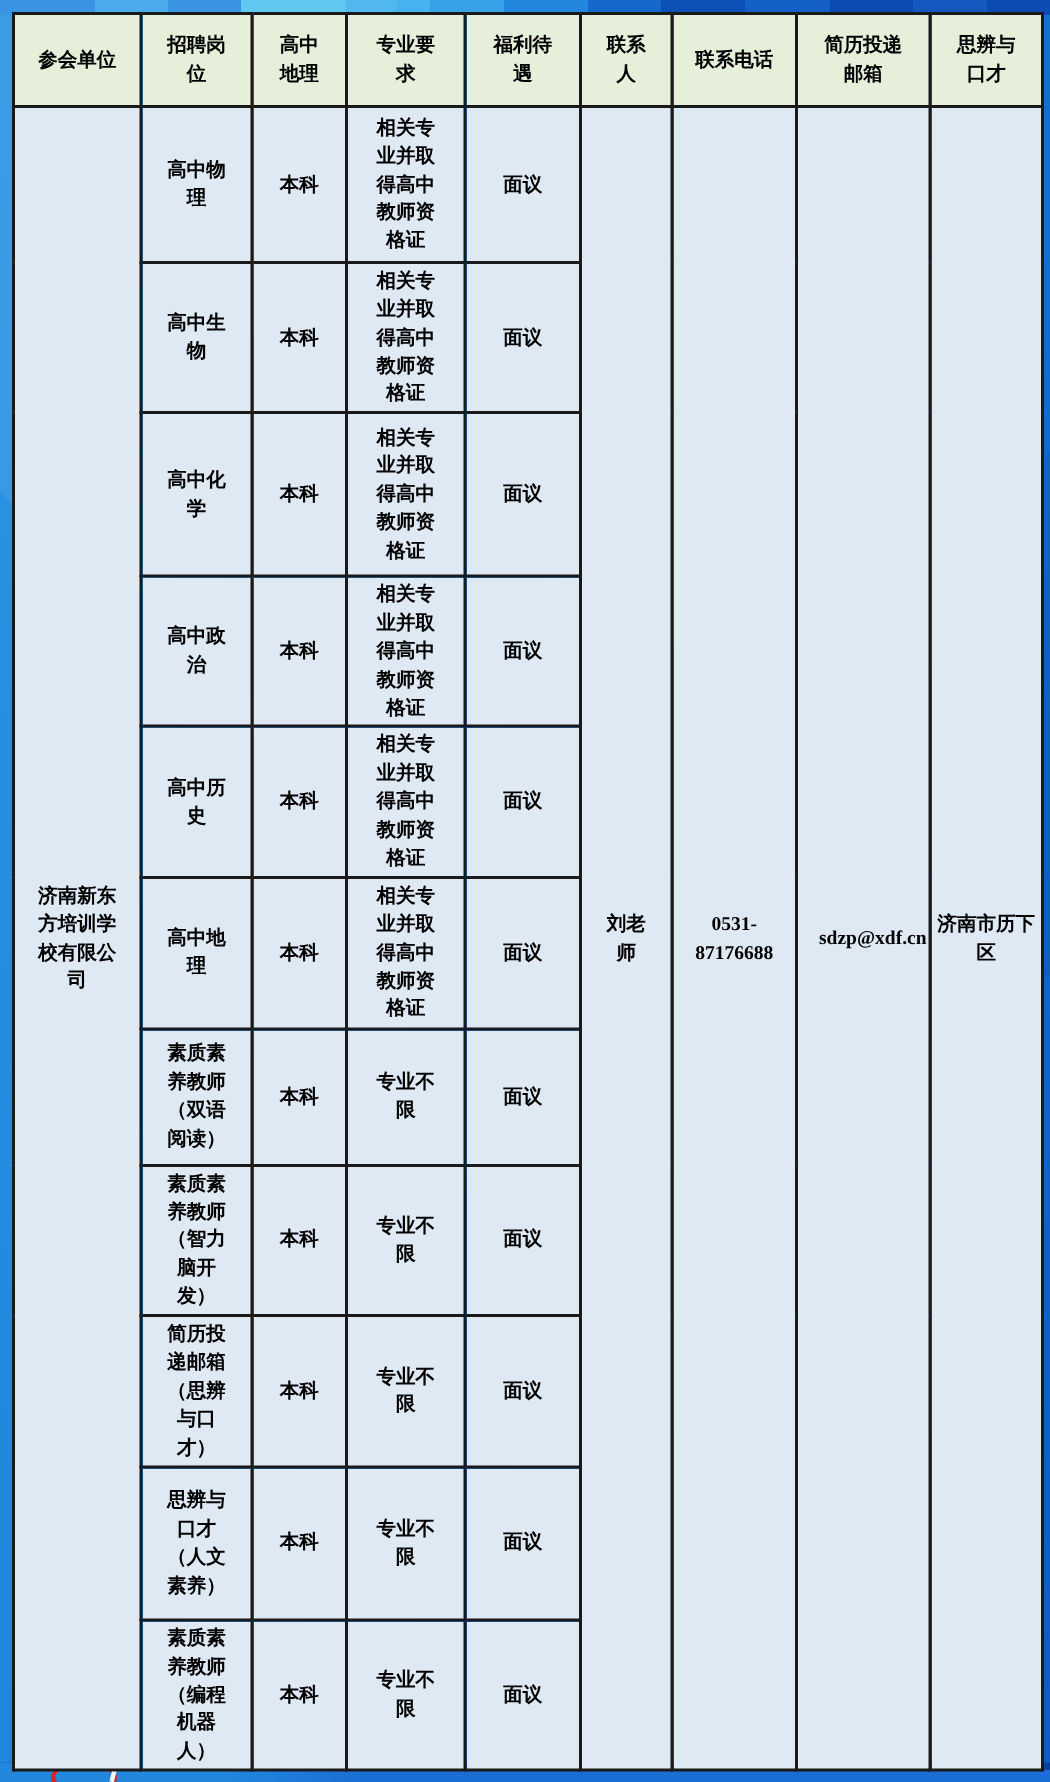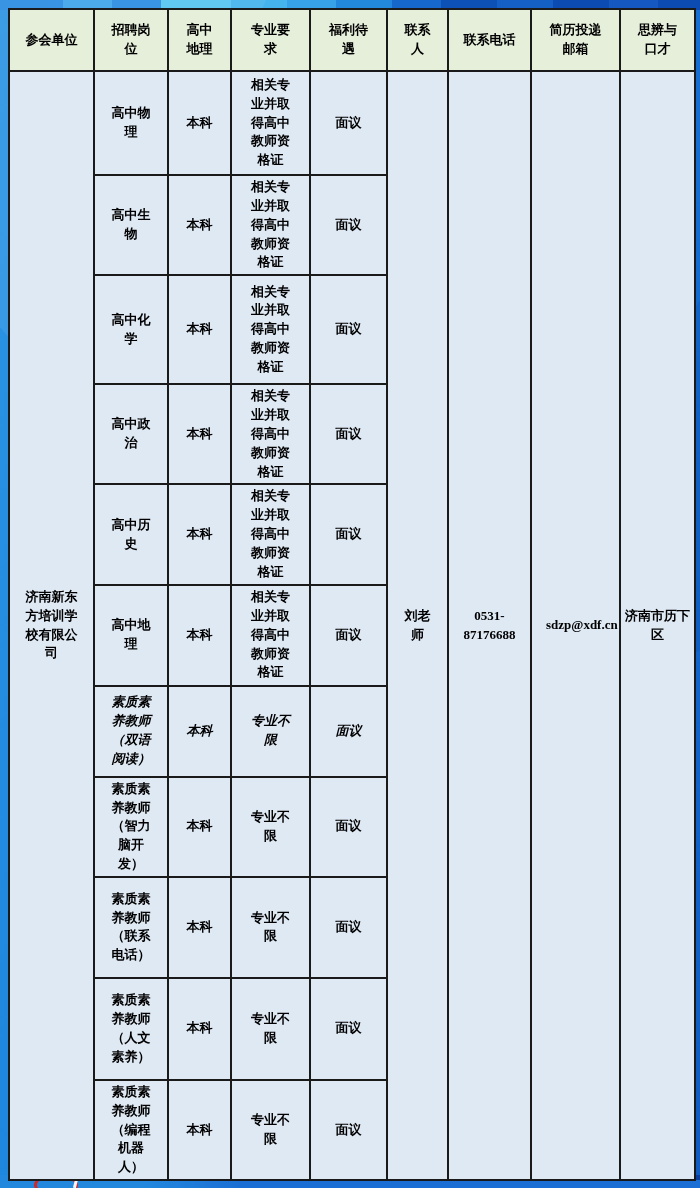--- a/index.html
+++ b/index.html
@@ -63,21 +63,21 @@
     overflow: hidden;
   }
   .recruit th { background: #e6efda; height: 56px; }
   .recruit td { background: #dfe9f4; }
   .r1  { height: 104px; }
   .r2  { height: 90px;  }
   .r3  { height: 109px; }
   .r4  { height: 89px;  }
   .r5  { height: 90px;  }
   .r6  { height: 101px; }
-  .r7  { height: 91px; font-style: italic;  }
+  .r7  { height: 91px;  }
   .r8  { height: 97px;  }
   .r9  { height: 101px; }
   .r10 { height: 102px; }
   .r11 { height: 99px;  }
   td.phone-cell { padding: 2px 6px; margin-top: 31px; }
   td.addr-cell  { padding: 2px 0; font-family: Liberation Serif, serif; }
 </style>
 </head>
 <body>
 
@@ -162,27 +162,27 @@
         <td>专业不限</td>
         <td>面议</td>
       </tr>
       <tr class="r8">
         <td>素质素养教师（智力脑开发）</td>
         <td>本科</td>
         <td>专业不限</td>
         <td>面议</td>
       </tr>
       <tr class="r9">
-        <td>素质素养教师（联系电话）</td>
+        <td>简历投递邮箱（思辨与口才）</td>
         <td>本科</td>
         <td>专业不限</td>
         <td>面议</td>
       </tr>
       <tr class="r10">
-        <td>素质素养教师（人文素养）</td>
+        <td>思辨与口才（人文素养）</td>
         <td>本科</td>
         <td>专业不限</td>
         <td>面议</td>
       </tr>
       <tr class="r11">
         <td>素质素养教师（编程机器人）</td>
         <td>本科</td>
         <td>专业不限</td>
         <td>面议</td>
       </tr>

